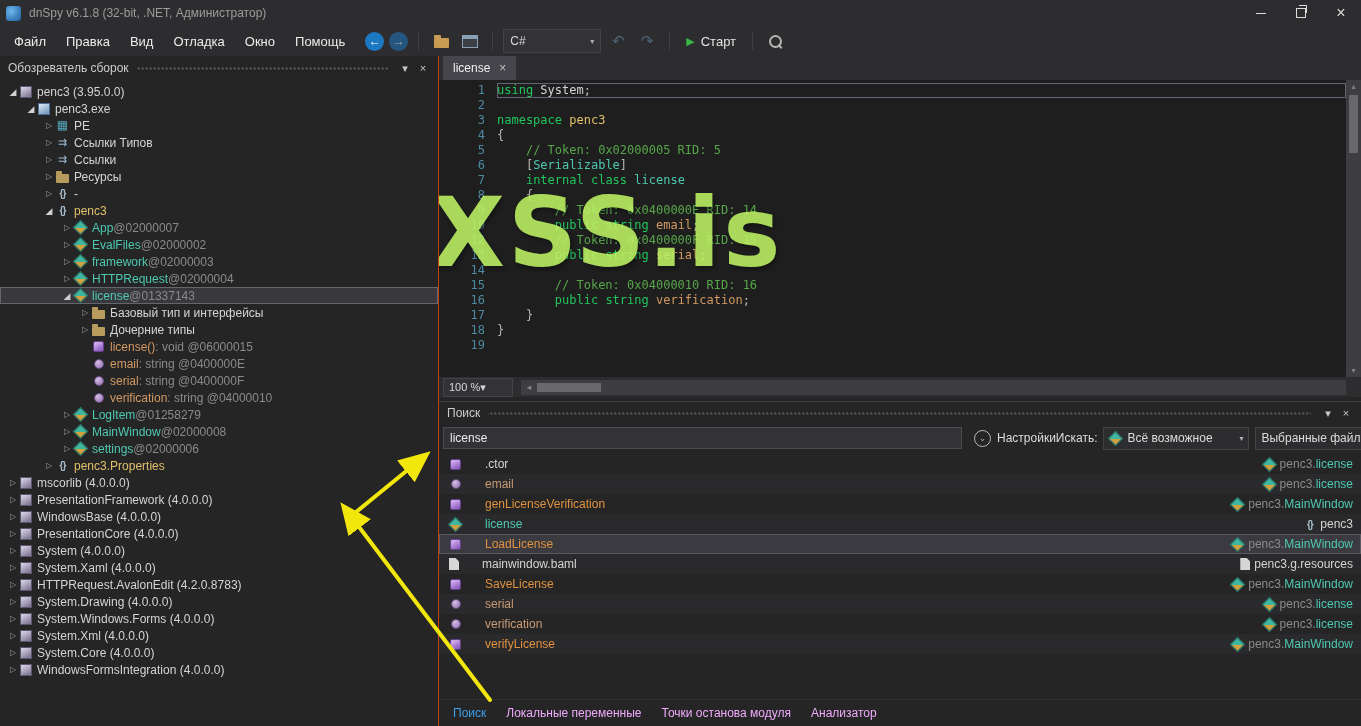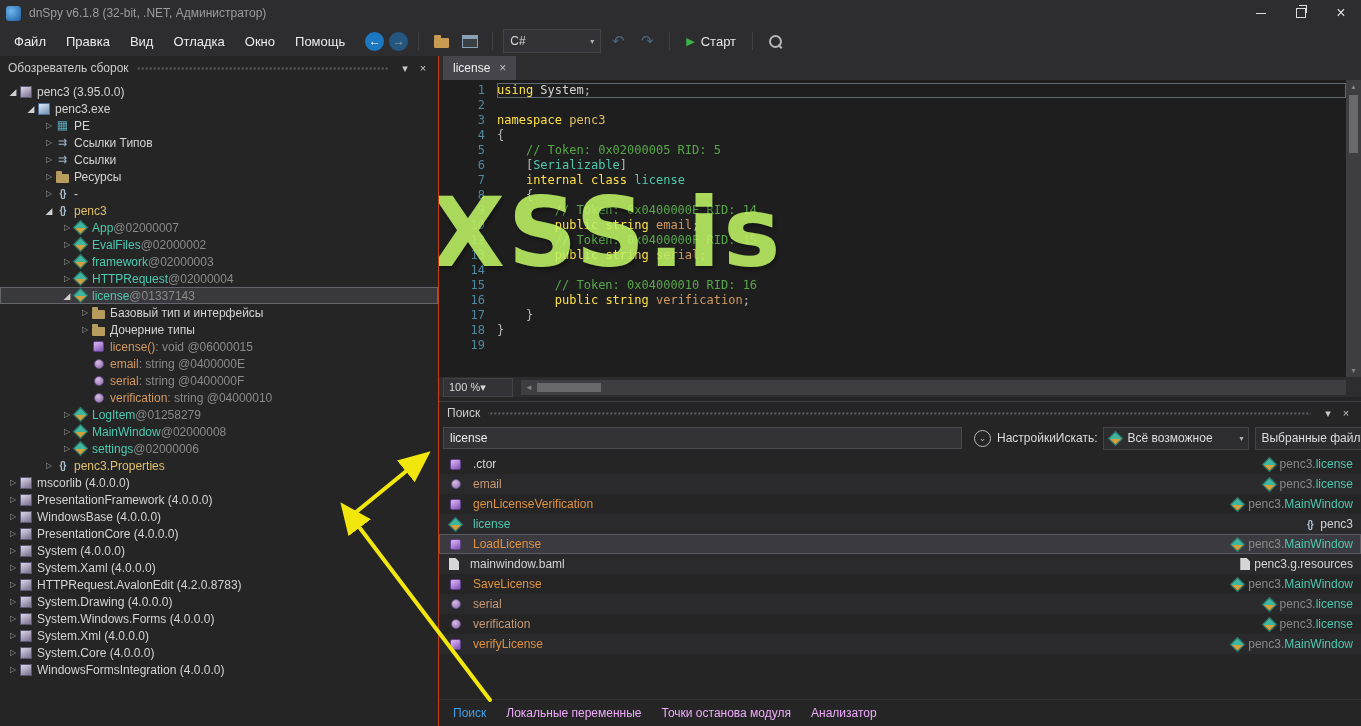--- a/index.html
+++ b/index.html
@@ -71,21 +71,21 @@
   .ic-braces{color:#a8bece;font-size:10px;font-weight:bold;letter-spacing:-1px;}
   .ic-class::before{content:'';width:9px;height:9px;transform:rotate(45deg);
       background:linear-gradient(135deg,#3fb6a0 55%,#cfa13f 55%);border:1px solid #2a7f70;}
   .ic-method::before{content:'';width:9px;height:9px;border-radius:2px;
       background:linear-gradient(150deg,#cfa8ec 20%,#8d5fc0 85%);border:1px solid #63418c;}
   .ic-field::before{content:'';width:8px;height:8px;border-radius:50%;
       background:radial-gradient(circle at 35% 30%,#d4bde4,#8f6aac);border:1px solid #6d4f88;}
   .ic-file{width:10px;height:12px;background:#d6d6d6;clip-path:polygon(0 0,65% 0,100% 30%,100% 100%,0 100%);}
 
   
-  .c-kw{color:#fde047;} .c-pl{color:#d4d4d4;} .c-pun{color:#b8b8b8;} .c-cm{color:#57a64a;}
+  .c-kw{color:#22c55e;} .c-pl{color:#d4d4d4;} .c-pun{color:#b8b8b8;} .c-cm{color:#57a64a;}
   .c-cls{color:#4ec9b0;} .c-ns{color:#e0c06a;} .c-mem{color:#d29a62;} .c-dim{color:#8a8a8a;}
   .c-meth{color:#e0923f;} .c-mem2{color:#c89a74;}
 
   
   .right{position:absolute;top:56px;left:439px;right:0;bottom:0;background:#252526;}
   .tabstrip{position:absolute;top:0;left:0;right:0;height:24px;background:#2d2d30;display:flex;align-items:flex-end;padding-left:4px;}
   .doc-tab{height:24px;display:flex;align-items:center;background:#45454b;padding:0 10px;
            font-size:12px;color:#f0f0f0;gap:9px;}
   .doc-tab .close{color:#c0c0c0;font-size:12px;}
 
@@ -128,21 +128,21 @@
   .scope{margin-left:auto;display:flex;align-items:center;gap:6px;padding-right:3px;}
   .scope-label{font-size:12px;color:#dcdcdc;}
   .sel{height:21px;background:#2d2d30;border:1px solid #434346;display:flex;align-items:center;
        padding:0 5px;font-size:12px;color:#dcdcdc;}
   .combo-scope{width:134px;}
   .combo-files{width:118px;}
   #search-results{position:absolute;top:52px;left:0;right:0;}
   .res-row{height:20px;display:flex;align-items:center;padding:0 8px 0 10px;font-size:12px;}
   .res-row:nth-child(even){background:#2a2a2c;}
   .res-row.selected{background:#3a3a40;box-shadow:inset 0 0 0 1px #5a5a60;}
-  .res-name{margin-left:6px;}
+  .res-name{margin-left:18px;}
   .loc{margin-left:auto;display:flex;align-items:center;}
   .loc .ic{margin-right:4px;}
 
   .bottom-tabs{position:absolute;bottom:0;left:0;right:0;height:26px;background:#252526;
                display:flex;align-items:center;padding-left:4px;border-top:1px solid #313135;}
   .btab{padding:0 10px;font-size:12px;color:#f0abfc;}
   .btab.active{color:#3f9fe8;}
 
   
   .arrows{position:absolute;inset:0;pointer-events:none;z-index:40;}

